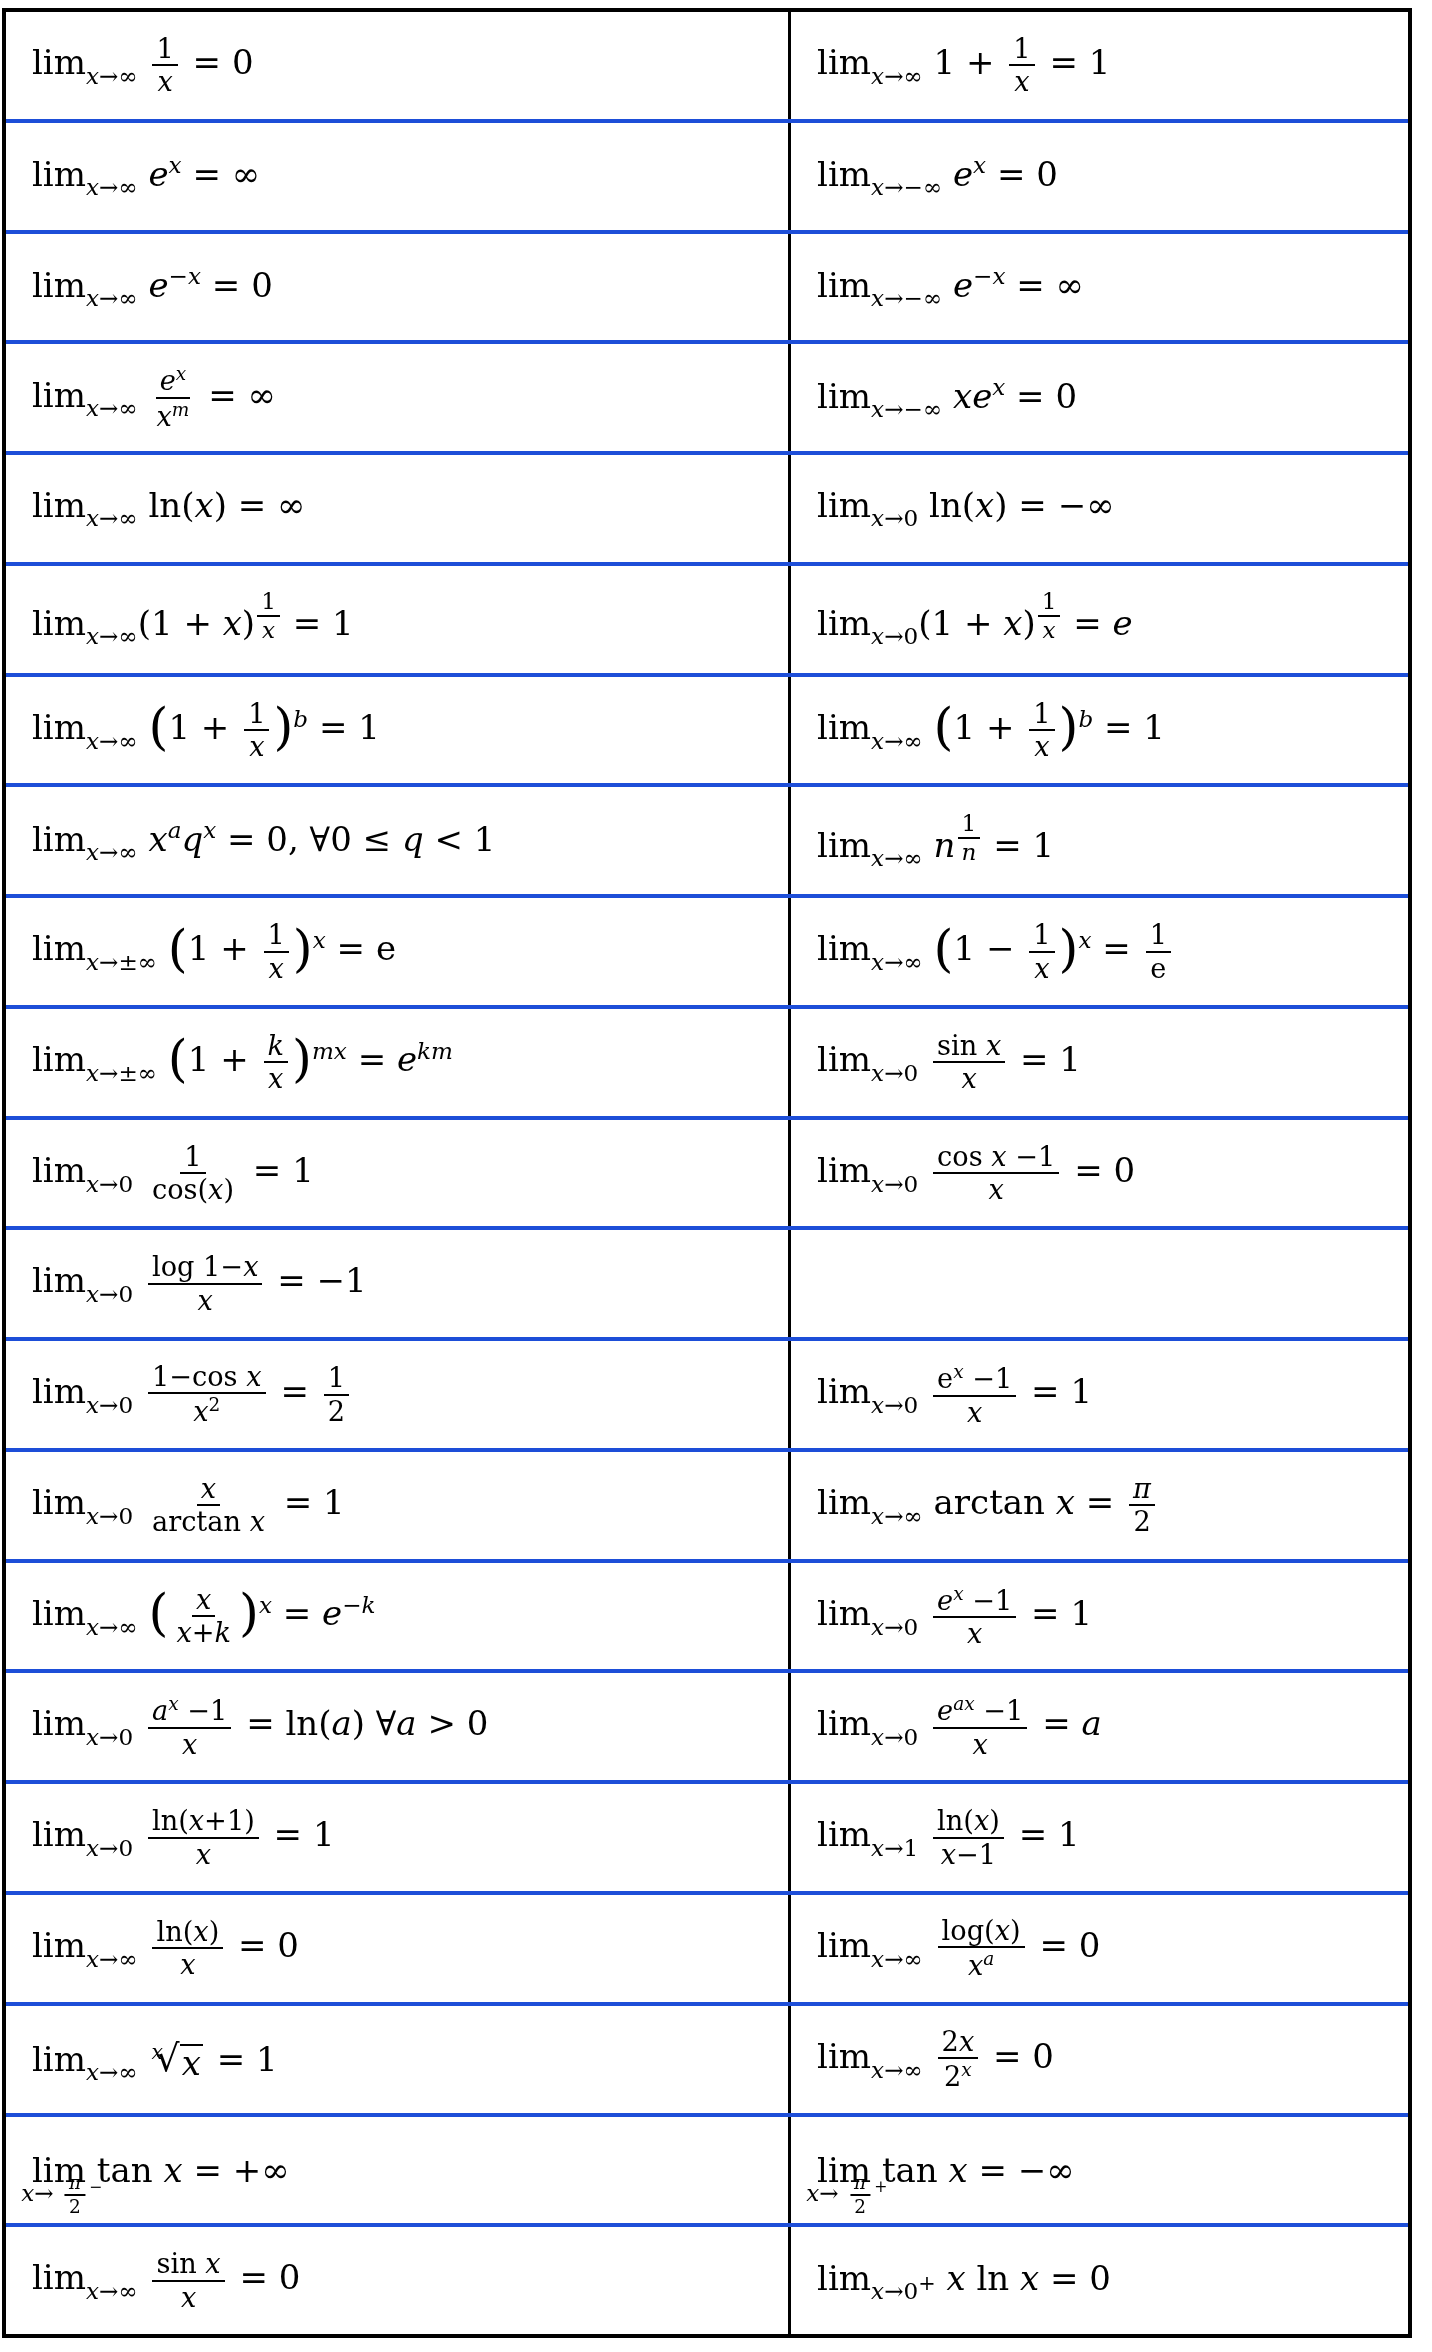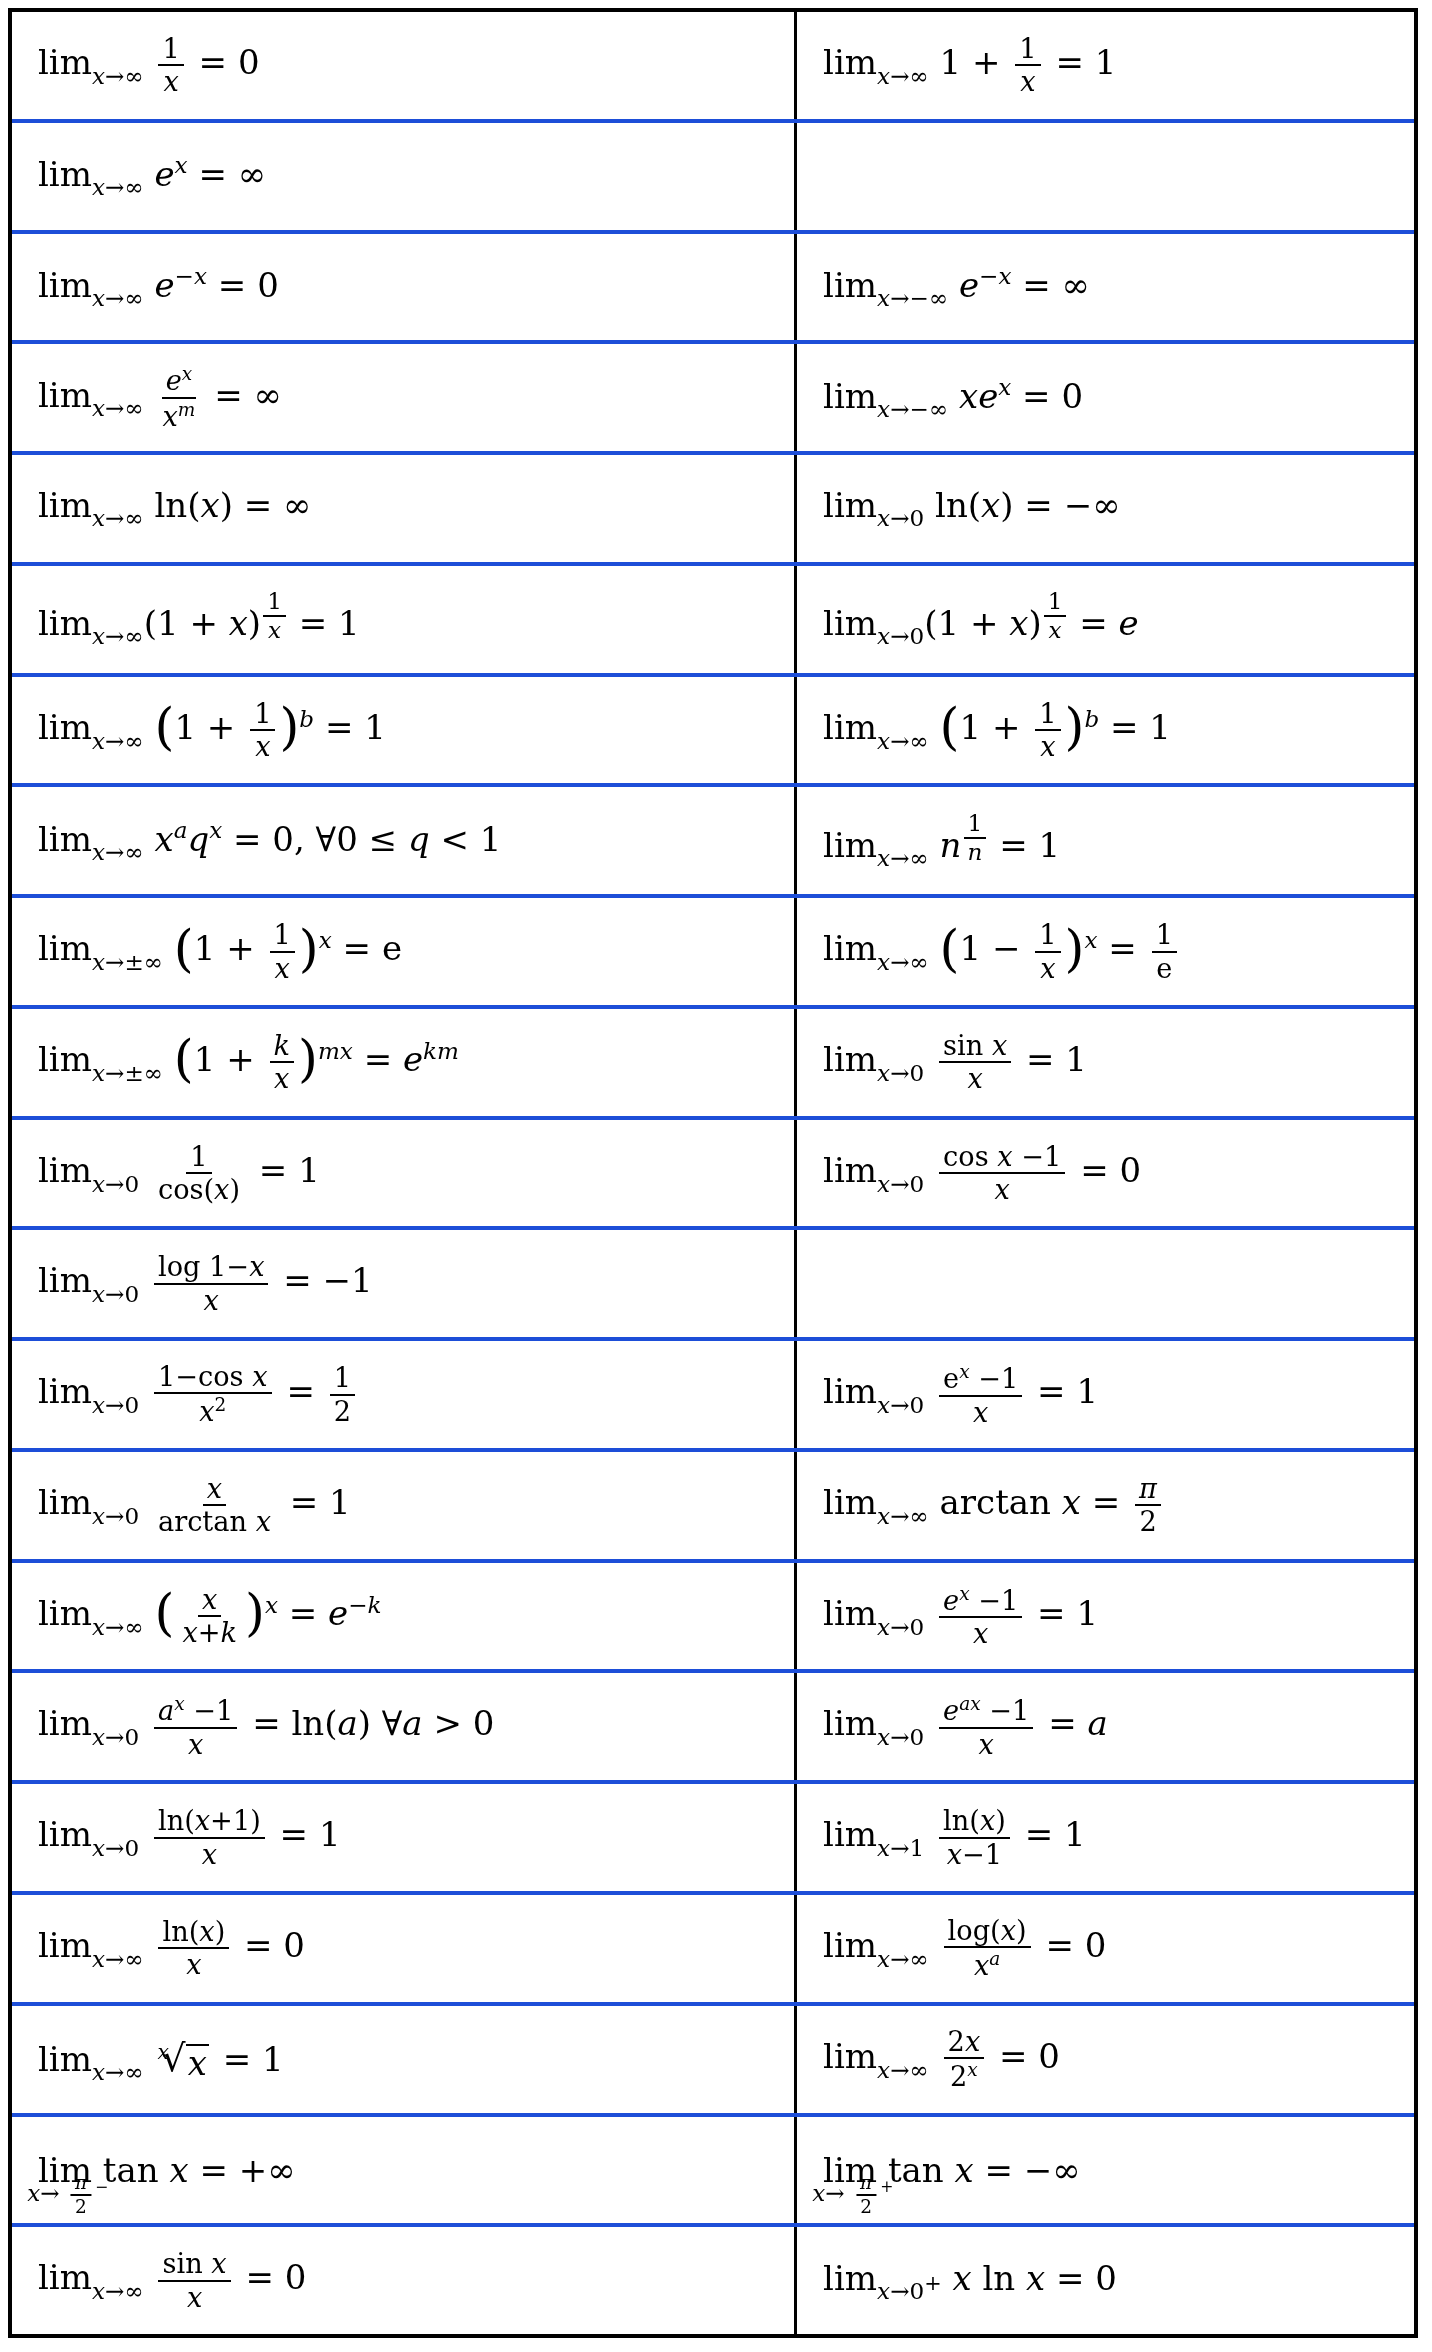--- a/index.html
+++ b/index.html
@@ -1,18 +1,18 @@
 <!DOCTYPE html>
 <html><head>
 <meta charset="utf-8">
 <style>
   html,body{margin:0;padding:0;background:#ffffff;}
   body{width:1432px;height:2352px;position:relative;overflow:hidden;
        font-family:"DejaVu Serif",serif;color:#000;}
-  .table{position:absolute;left:8px;top:8px;width:1410px;height:2330px;
+  .table{position:absolute;left:2px;top:8px;width:1410px;height:2330px;
          border:4px solid #000;display:flex;flex-direction:column;box-sizing:border-box;}
   .row{flex:1;display:flex;border-top:4px solid #1d4ed8;min-height:0;}
   .row:first-child{border-top:none;}
   .cell{display:flex;align-items:center;padding-left:26px;font-size:34px;
         white-space:nowrap;box-sizing:border-box;overflow:visible;}
   .cell.left{width:56%;border-right:3px solid #000;}
   .cell.right{width:44%;border-radius:27px;}
   .math{white-space:nowrap;}
   .it{font-style:italic;}
   .rm{font-style:normal;}
@@ -49,20 +49,23 @@
         <span class="math"><span class="rm">lim</span><span class="sub"><span class="it">x</span>→∞</span> 1 + <span class="frac">
             <span class="num">1</span>
             <span class="den"><span class="it">x</span></span>
           </span> = 1</span>
       </div>
     </div>
     <div class="row">
       <div class="cell left">
         <span class="math"><span class="rm">lim</span><span class="sub"><span class="it">x</span>→∞</span> <span class="it">e</span><span class="sup"><span class="it">x</span></span> = ∞</span>
       </div>
+      <div class="cell right">
+        <span class="math"><span class="rm">lim</span><span class="sub"><span class="it">x</span>→−∞</span> <span class="it">e</span><span class="sup"><span class="it">x</span></span> = 0</span>
+      </div>
     </div>
     <div class="row">
       <div class="cell left">
         <span class="math"><span class="rm">lim</span><span class="sub"><span class="it">x</span>→∞</span> <span class="it">e</span><span class="sup">−<span class="it">x</span></span> = 0</span>
       </div>
       <div class="cell right">
         <span class="math"><span class="rm">lim</span><span class="sub"><span class="it">x</span>→−∞</span> <span class="it">e</span><span class="sup">−<span class="it">x</span></span> = ∞</span>
       </div>
     </div>
     <div class="row">

